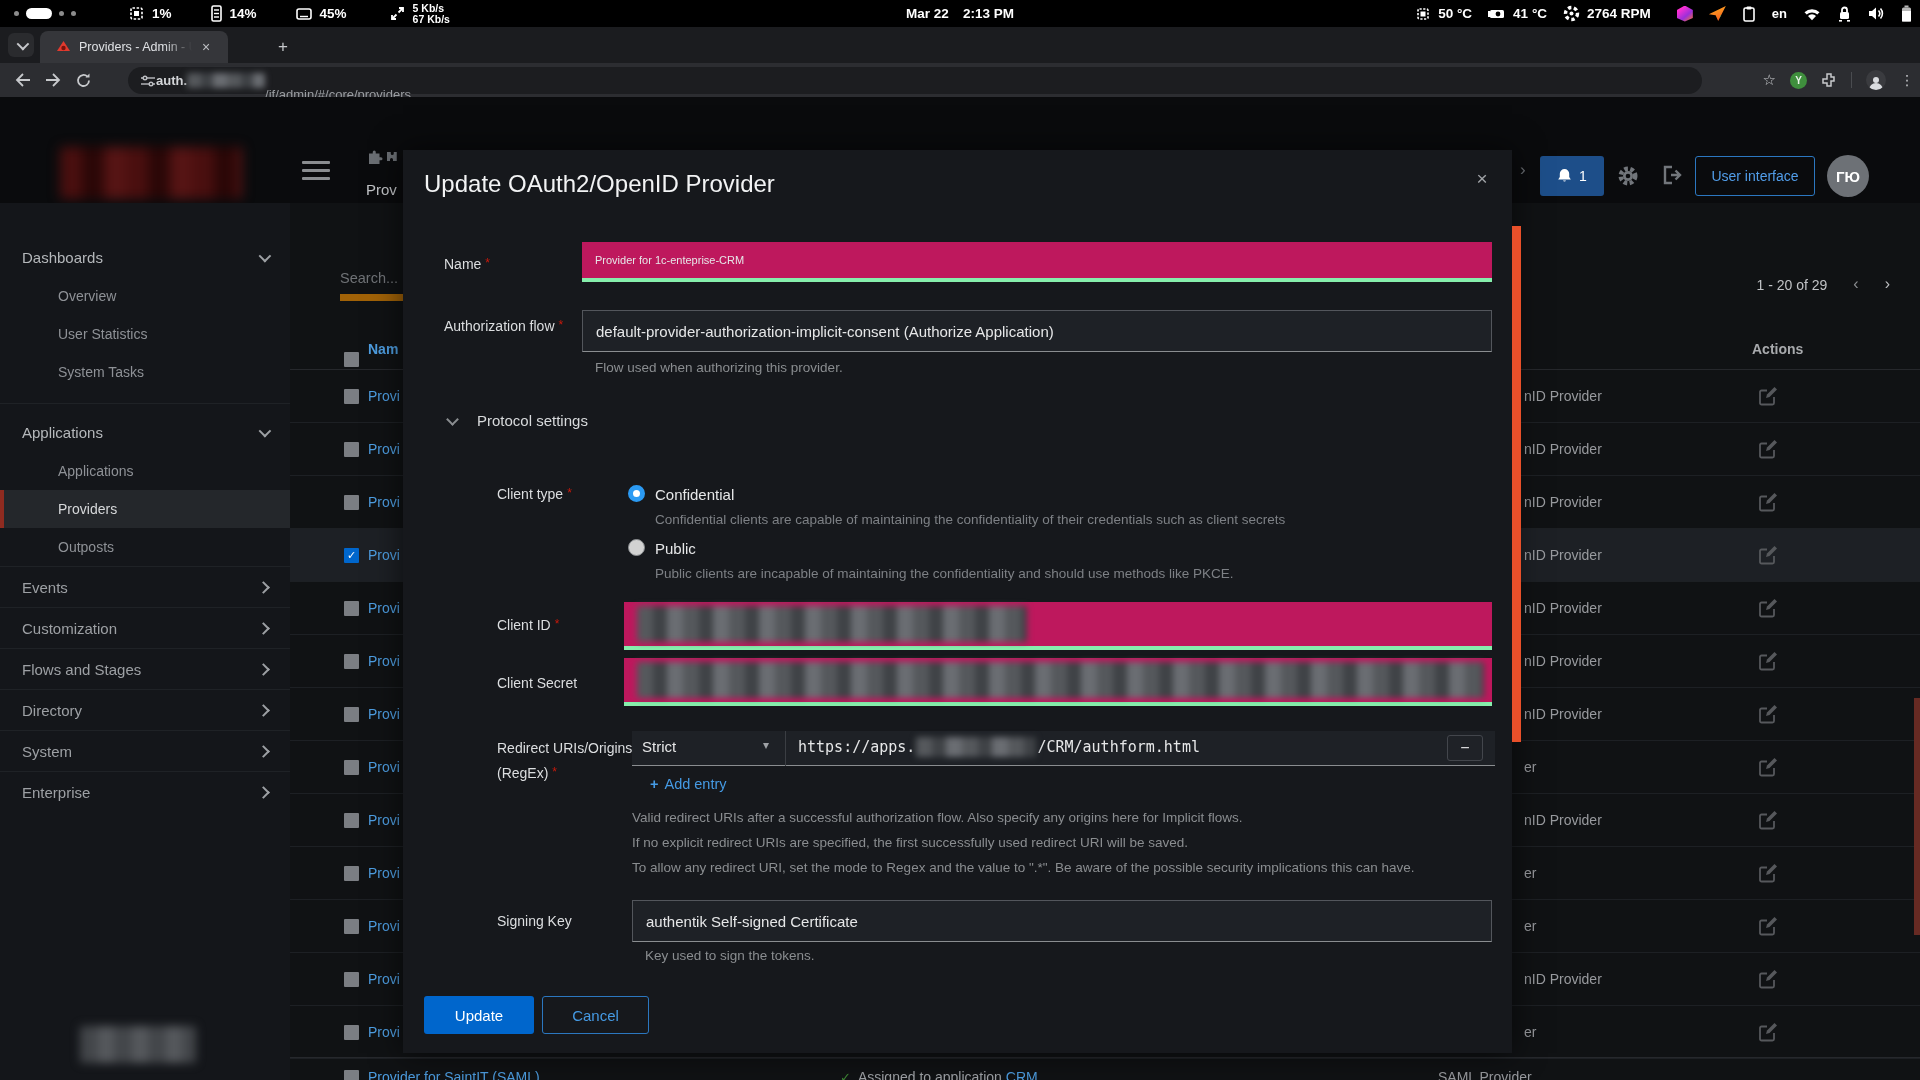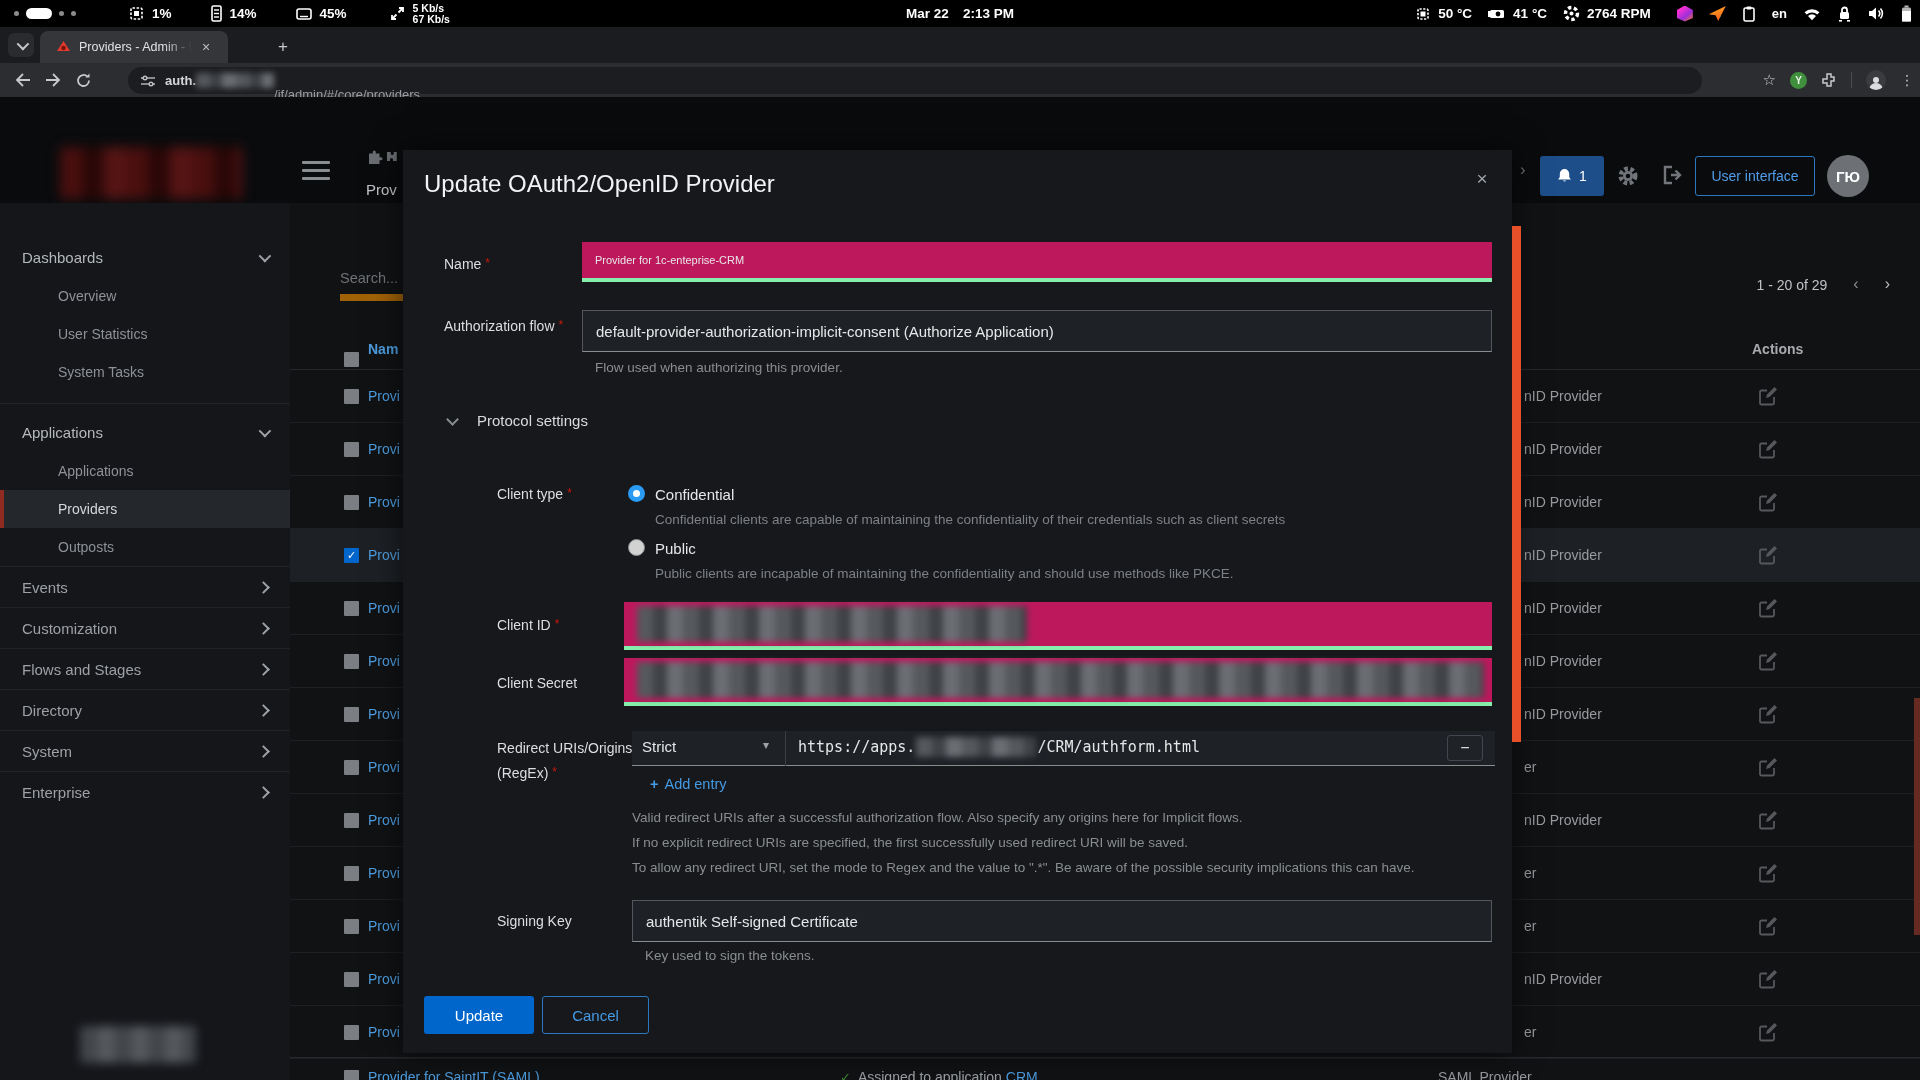--- a/index.html
+++ b/index.html
@@ -36,21 +36,21 @@
                -webkit-mask-image:linear-gradient(90deg,#000 75%,transparent); mask-image:linear-gradient(90deg,#000 75%,transparent); }
   .favicon { width:15px; height:15px; flex:none; }
   .tab-x { color:#bdbfc3; font-size:14px; width:16px; text-align:center; }
   .newtab { position:absolute; left:278px; top:10px; color:#c6c8cb; font-size:17px; }
   .winctl { position:absolute; right:0; top:27px; height:36px; display:flex; }
   .winctl span { width:40px; text-align:center; line-height:34px; color:#cfd1d4; font-size:12px; }
   .toolbar { position:absolute; left:0; top:63px; width:1920px; height:34px; background:#2c2d31;
              display:flex; align-items:center; }
   .navbtn { width:30px; text-align:center; color:#c7c9cc; }
   .omni { position:absolute; left:128px; top:67px; width:1574px; height:27px; border-radius:14px; background:#1c1d20;
-          display:flex; align-items:center; padding:0 12px; gap:9px; color:#d4d6d9; font-size:13px; }
+          display:flex; align-items:center; padding:0 12px; color:#d4d6d9; font-size:13px; }
   .urlblur { display:inline-block; width:78px; height:15px; border-radius:2px;
              background:repeating-linear-gradient(90deg,#55585c 0 14px,#3e4145 14px 26px,#6a6d72 26px 40px); filter:blur(3px); }
   .omni .path { color:#9a9da1;margin-top:28px; }
   .tb-right { position:absolute; right:6px; top:63px; height:34px; display:flex; align-items:center; gap:14px; }
   .extgreen { width:17px; height:17px; border-radius:50%; background:#3f8f3d; color:#e8f3e8; font-size:10px;
               display:flex; align-items:center; justify-content:center; font-weight:bold; }
   .vsep { width:1px; height:16px; background:#4a4c50; }
   .profile { width:20px; height:20px; border-radius:50%; background:#3a3b3f; display:flex; align-items:flex-end; justify-content:center; overflow:hidden;}
   .kebab { color:#c7c9cc; font-size:14px; letter-spacing:0; }
 

